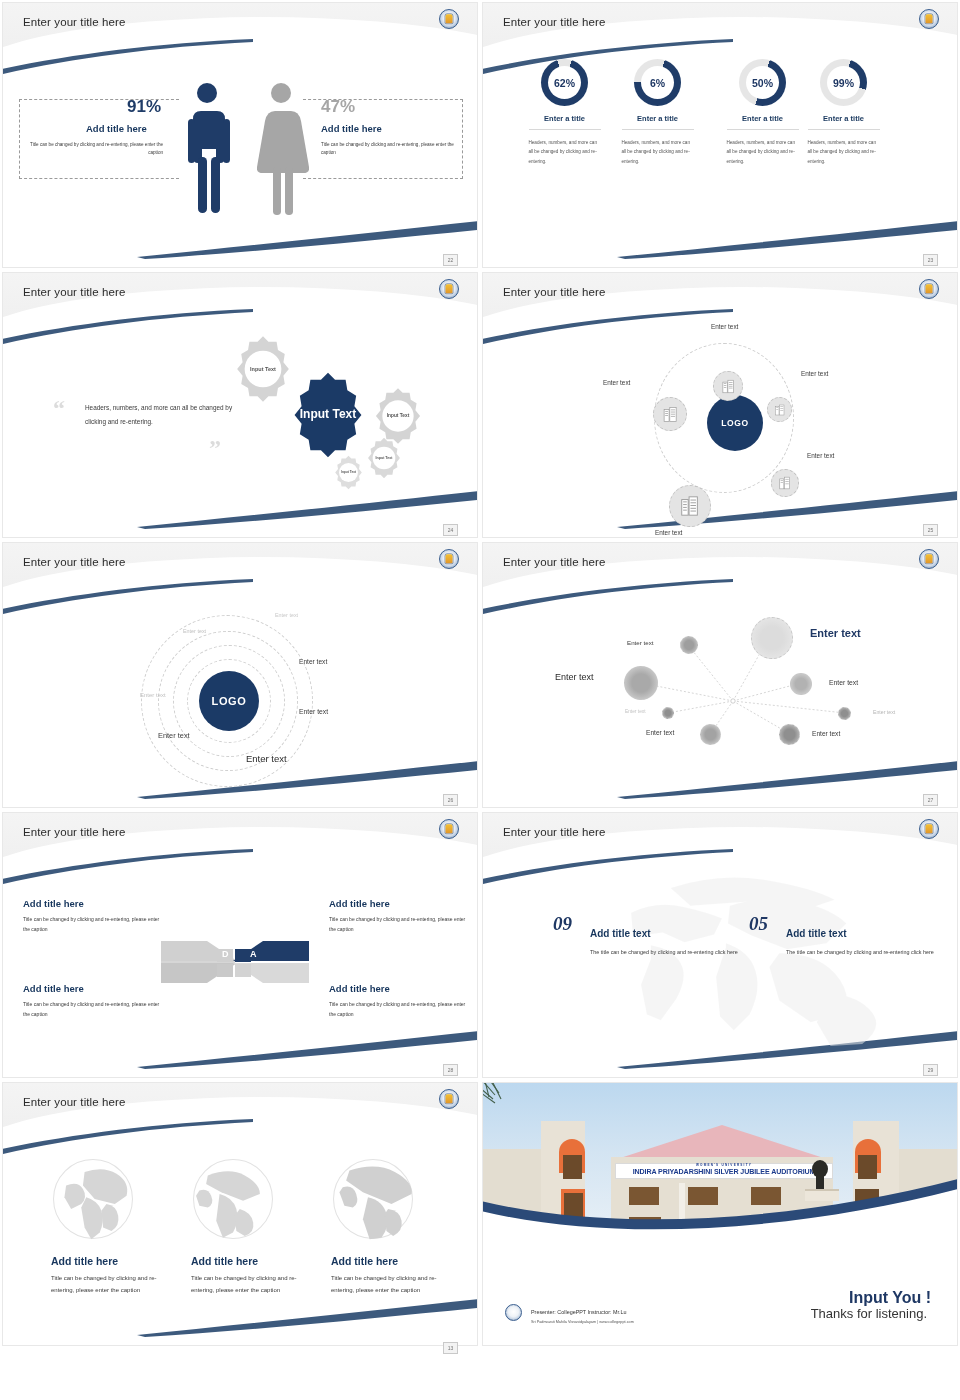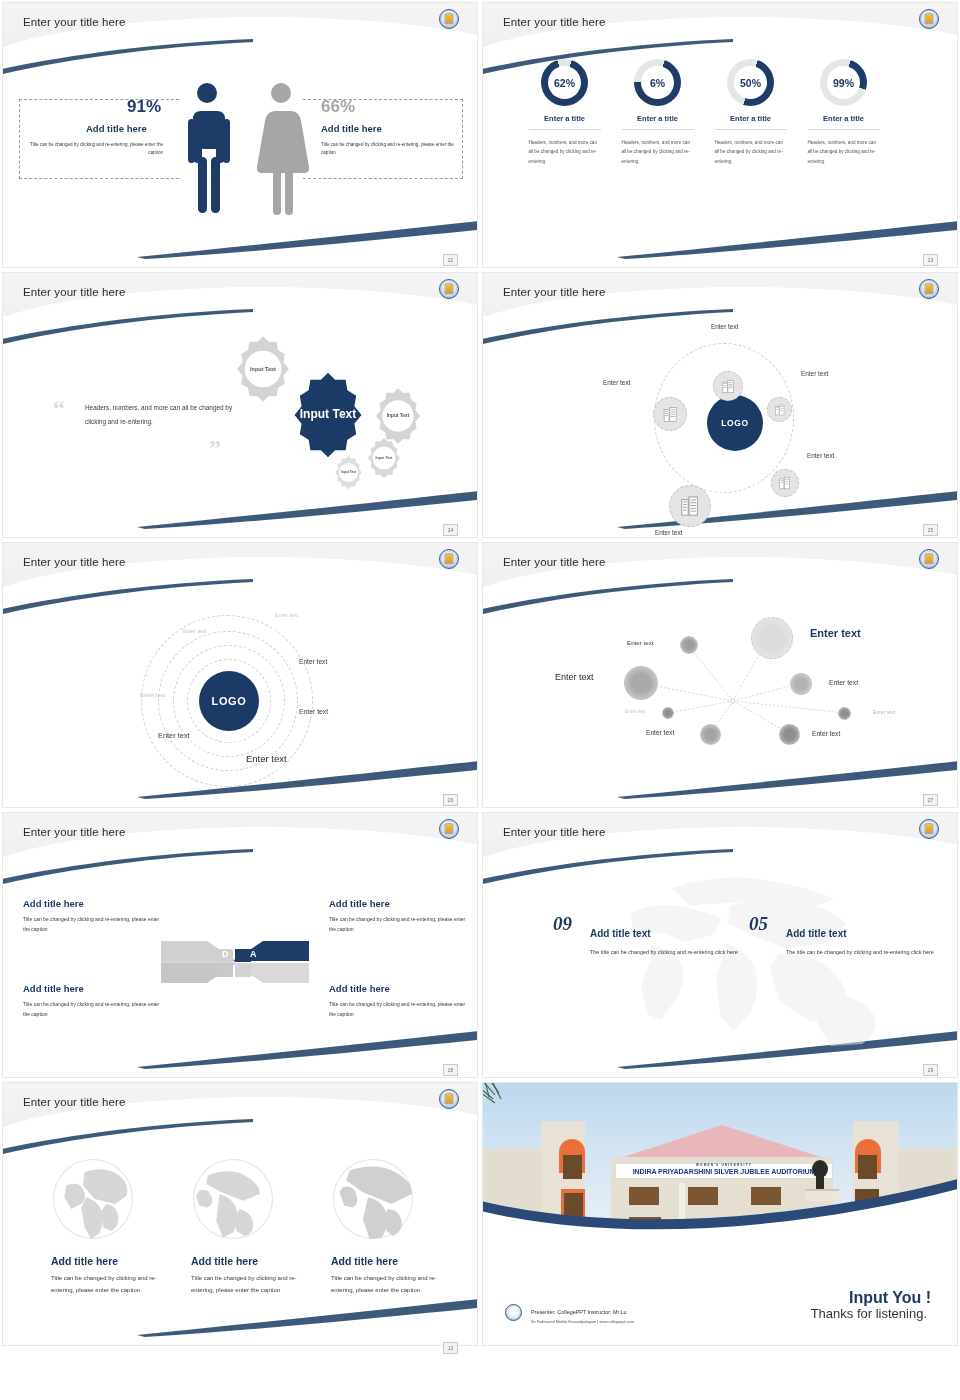--- a/index.html
+++ b/index.html
@@ -198,21 +198,21 @@
               <path d="M18 6 H34 Q42 6 44 16 L52 62 Q53 68 46 68 H6 Q-1 68 0 62 L8 16 Q10 6 18 6 Z" fill="#a6a6a6"></path>
               <rect x="16" y="62" width="8" height="48" rx="3.8" fill="#a6a6a6"></rect>
               <rect x="28" y="62" width="8" height="48" rx="3.8" fill="#a6a6a6"></rect>
             </svg>
           </div>
 
           <div class="pct" style="left:124px;top:50px;color:#1f3c68;">91%</div>
           <div class="addtitle" style="left:83px;top:76px;">Add title here</div>
           <div class="cap" style="left:27px;top:94px;text-align:right;width:133px;">Title can be changed by clicking and re-entering, please enter the caption</div>
 
-          <div class="pct" style="left:318px;top:50px;color:#a6a6a6;">66%</div>
+          <div class="pct" style="left:318px;top:50px;color:#a6a6a6;">47%</div>
           <div class="addtitle" style="left:318px;top:76px;">Add title here</div>
           <div class="cap" style="left:318px;top:94px;width:135px;">Title can be changed by clicking and re-entering, please enter the caption</div>
         </div>
       </div>
     </div>
     <div class="pgnum" style="bottom:4px;right:22px;">22</div>
   </div>
 
   <div class="cellwrap">
     <div class="slide">
@@ -236,21 +236,21 @@
           <div class="donut-title">Enter a title</div>
           <div class="donut-desc">Headers, numbers, and more can all be changed by clicking and re-entering.</div>
         </div>
         <div class="donut-col" style="left:127px;">
           <div class="donut" style="background:conic-gradient(from 18deg,#1f3c68 0 252deg,#e6e6e6 252deg 360deg);">
             <div class="donut-hole">6%</div>
           </div>
           <div class="donut-title">Enter a title</div>
           <div class="donut-desc">Headers, numbers, and more can all be changed by clicking and re-entering.</div>
         </div>
-        <div class="donut-col" style="left:220px;">
+        <div class="donut-col" style="left:232px;">
           <div class="donut" style="background:conic-gradient(from 18deg,#1f3c68 0 180deg,#e6e6e6 180deg 360deg);">
             <div class="donut-hole">50%</div>
           </div>
           <div class="donut-title">Enter a title</div>
           <div class="donut-desc">Headers, numbers, and more can all be changed by clicking and re-entering.</div>
         </div>
         <div class="donut-col" style="left:313px;">
           <div class="donut" style="background:conic-gradient(from 18deg,#1f3c68 0 90deg,#e6e6e6 90deg 360deg);">
             <div class="donut-hole">99%</div>
           </div>

